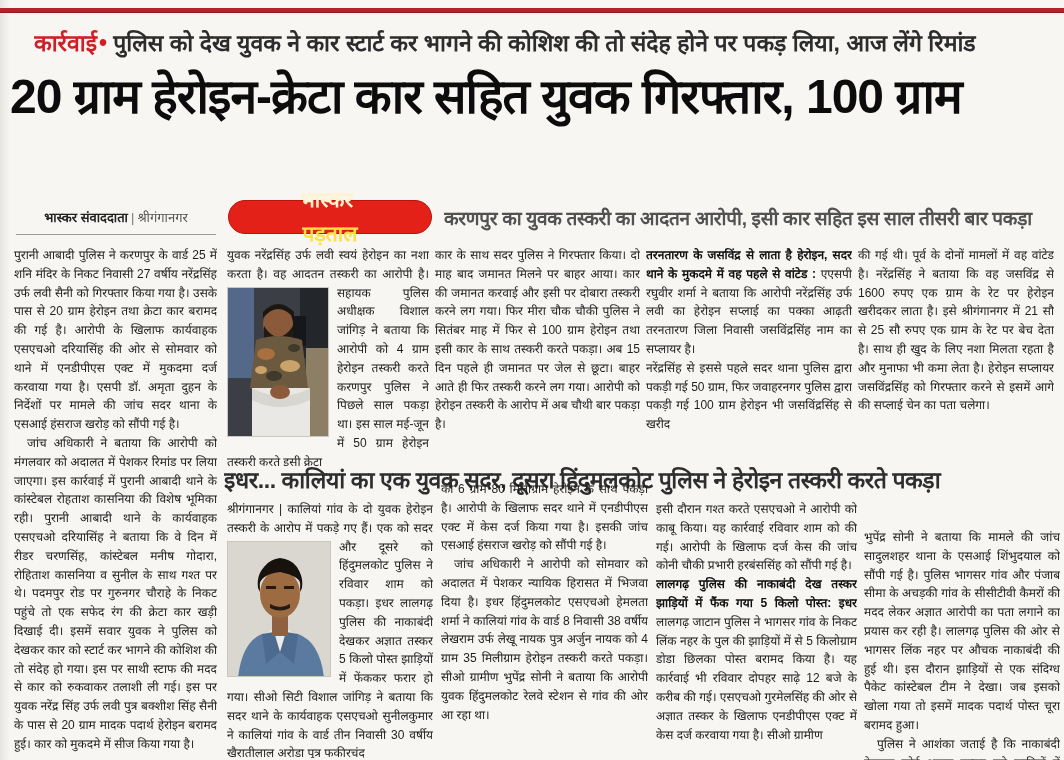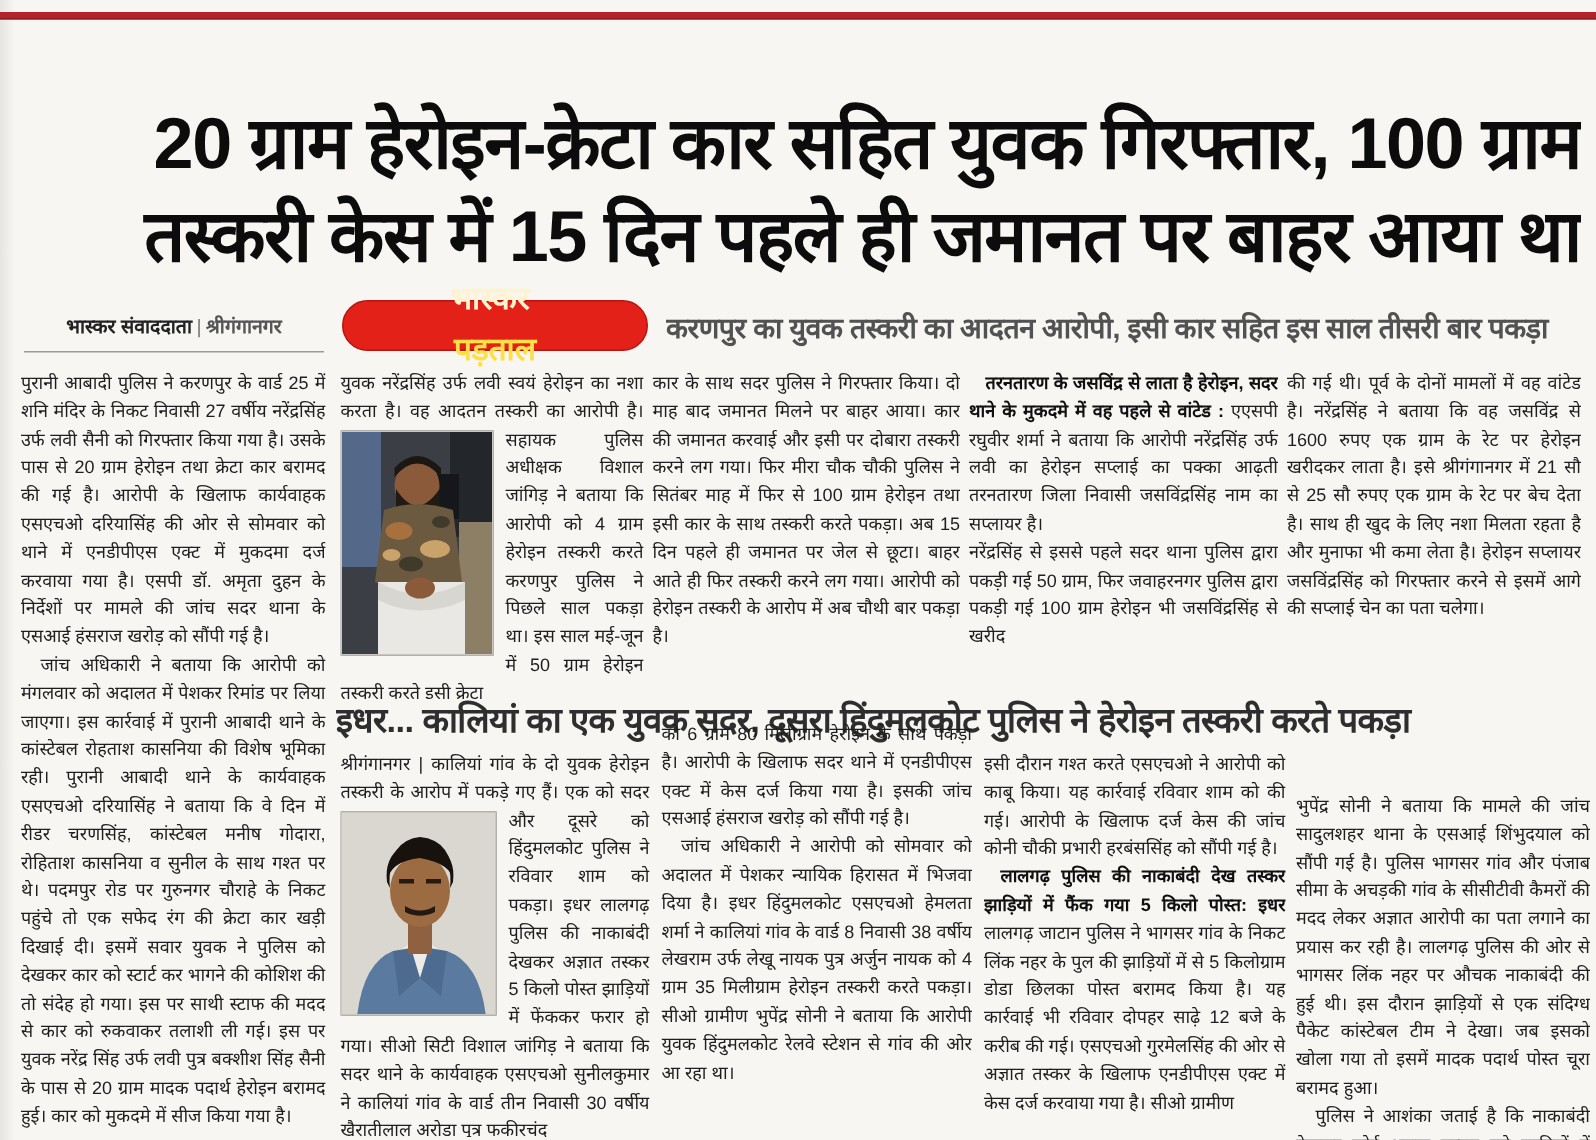--- a/index.html
+++ b/index.html
@@ -18,50 +18,50 @@
     background:#b5232a; border-bottom:1px solid #8e1b20;
   }
   .strapline {
     position:absolute; left:34px; top:26px; width:1010px;
     font-size:23px; font-weight:700; color:#2c2c2c; white-space:nowrap; overflow:hidden;
   }
   .kicker { color:#cf1f26; font-weight:800; }
   .kicker-dot { color:#cf1f26; font-size:23px; padding:0 6px 0 2px; }
   .headline {
     position:absolute; left:10px; top:66px; width:1044px; height:132px;
-    text-align:right; font-weight:800; color:#0c0c0c;
+    text-align:left; font-weight:800; color:#0c0c0c;
     font-size:48px; line-height:62px; letter-spacing:-1px; white-space:nowrap; overflow:hidden;
   }
   .metarow { position:absolute; left:0; top:200px; width:1064px; height:42px; }
   .byline {
     position:absolute; left:16px; top:8px; width:200px; text-align:center;
     font-size:13px; color:#222; border-bottom:1px solid #9a9a9a; padding-bottom:8px;
   }
   .byline .rep { font-weight:700; }
   .byline .sep { color:#777; padding:0 3px; }
-  .byline .loc { color:#555; font-weight:700; }
+  .byline .loc { color:#555; font-weight:400; }
   .badge {
     position:absolute; left:228px; top:0px; width:204px; height:34px;
     background:#e32119; border-radius:18px; border:1px solid #b8150f;
     display:flex; align-items:center; justify-content:center;
     font-size:21px; font-weight:800; line-height:34px; white-space:nowrap;flex-direction:column;
   }
   .badge .w1 { color:#fdf3cf; padding-right:7px; }
   .badge .w2 { color:#fde047; }
   .subheadline {
     position:absolute; left:444px; top:5px; width:616px;
     font-size:19px; font-weight:800; color:#525252; letter-spacing:-0.3px;
     white-space:nowrap; overflow:hidden;
   }
   .col {
     position:absolute; font-size:12px; line-height:18.8px; text-align:justify;
     color:#1e1e1e; overflow:hidden;
   }
   .col p.indent { text-indent:13px; }
-  .boldlead { font-weight:800; color:#101010;margin-left:11px; }
+  .boldlead { font-weight:800; color:#101010; }
   .c1 { left:14px;  top:246px; width:203px; height:509px; }
   .c2 { left:227px; top:246px; width:202px; height:220px; }
   .c3 { left:435px; top:246px; width:205px; height:220px; }
   .c4 { left:646px; top:246px; width:206px; height:220px; }
   .c5 { left:858px; top:246px; width:196px; height:220px; }
   .heading2 {
     position:absolute; left:224px; top:463px; width:838px; height:34px;
     font-size:23px; font-weight:800; color:#2e2e2e; letter-spacing:-0.4px;
     white-space:nowrap; overflow:hidden;
   }
@@ -77,24 +77,26 @@
   .photo2 { width:104px; height:136px; }
   .photo svg { display:block; }
 </style>
 </head>
 <body>
 
 <div id="paper">
 
   <div class="toprule"></div>
 
+  <div class="strapline">
+    <span class="kicker">कार्रवाई</span><span class="kicker-dot">•</span><span>पुलिस को देख युवक ने कार स्टार्ट कर भागने की कोशिश की तो संदेह होने पर पकड़ लिया, आज लेंगे रिमांड</span>
+  </div>
 
   <div class="headline">
     <div>20 ग्राम हेरोइन-क्रेटा कार सहित युवक गिरफ्तार, 100 ग्राम</div>
-    <div>तस्करी केस में 15 दिन पहले ही जमानत पर बाहर आया था</div>
   </div>
 
   <div class="metarow">
     <div class="byline">
       <span class="rep">भास्कर संवाददाता</span><span class="sep">|</span><span class="loc">श्रीगंगानगर</span>
     </div>
     <div class="badge">
       <span class="w1">भास्कर</span>
       <span class="w2">पड़ताल</span>
     </div>

